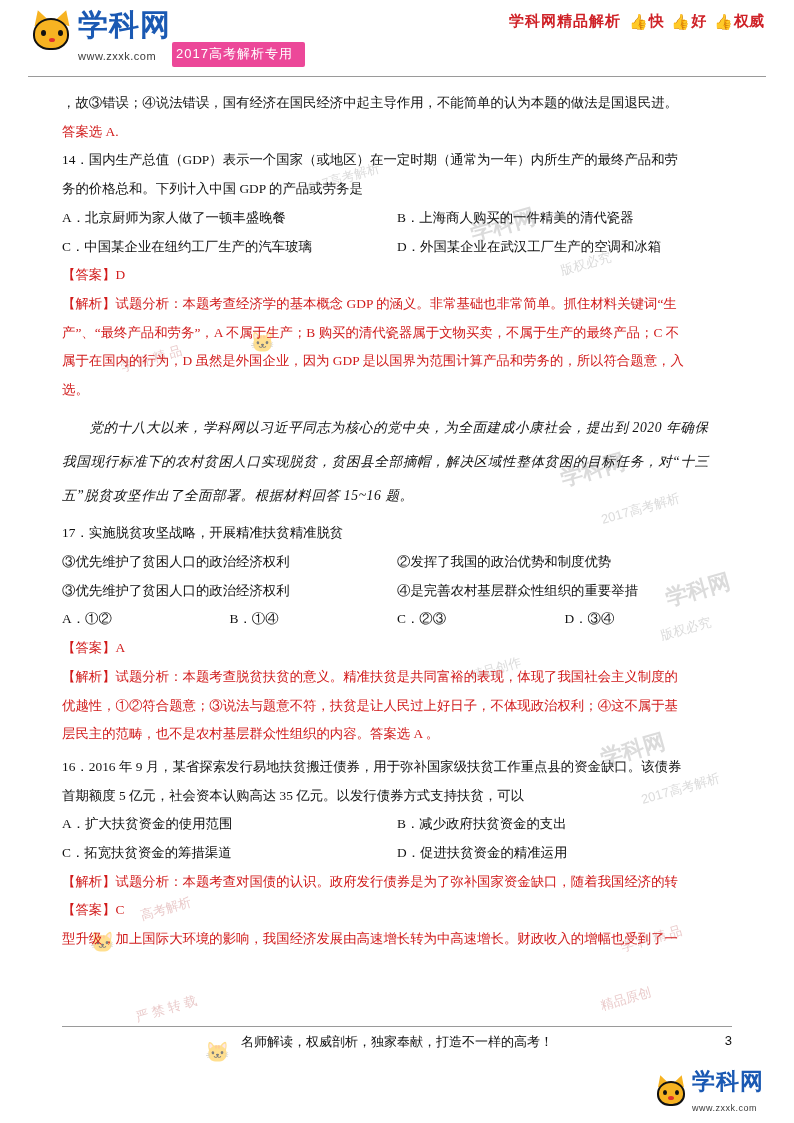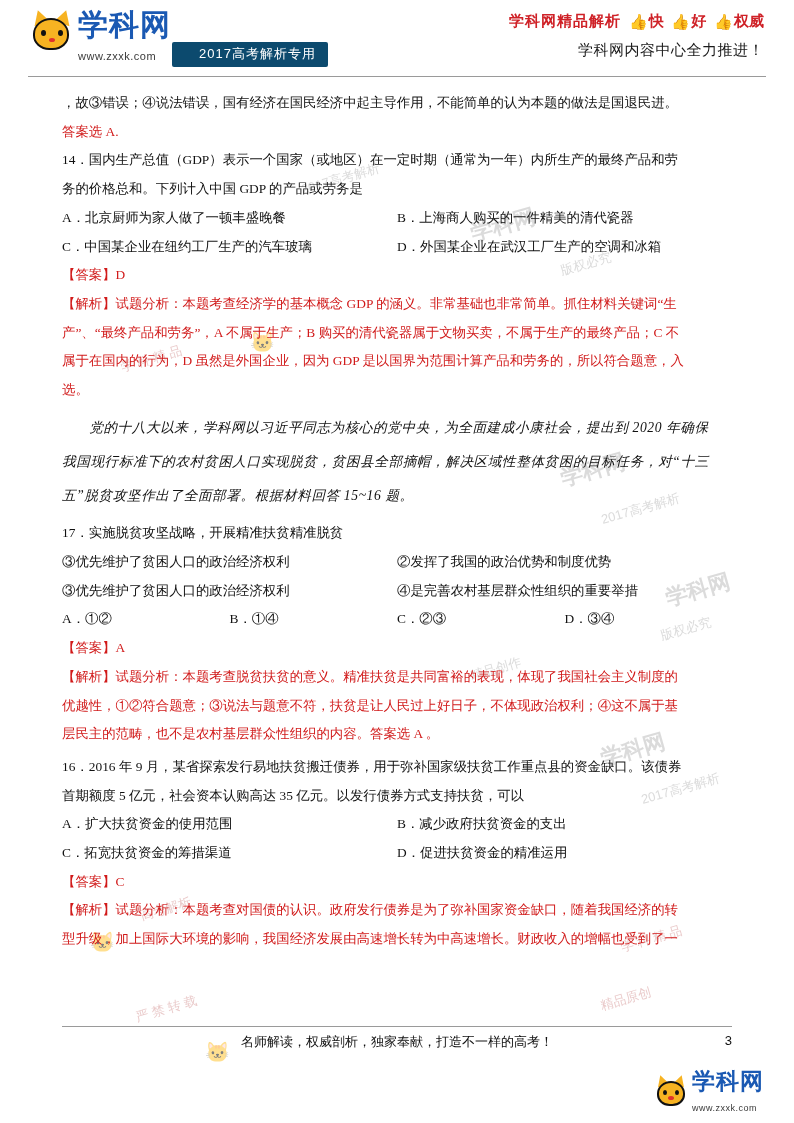--- a/index.html
+++ b/index.html
@@ -65,25 +65,25 @@
     letter-spacing: 1px;
   }
   .logo-text .url {
     font-family: "Liberation Sans", sans-serif;
     font-size: 11px; color: #3a3a3a; letter-spacing: 0.5px;
     margin-top: 11px;
   }
   .banner-tag {
     position: absolute;
     left: 172px; top: 42px;
-    background: #0c4a6e;
+    background: #ec4899;
     color: #fff;
     font-family: "Liberation Sans", sans-serif;
     font-size: 13px;
-    padding: 3px 12px 4px 27px;
+    padding: 3px 12px 4px 4px;
     letter-spacing: 1px;
     border-radius: 2px;
   }
   .header-right {
     position: absolute;
     right: 30px; top: 12px;
     text-align: right;
   }
   .hr-line1 {
     display: flex; align-items: center; justify-content: flex-end;
@@ -246,21 +246,20 @@
       </span>
       <span class="thumb-item">
         <span class="glyph">👍</span>
         <span>好</span>
       </span>
       <span class="thumb-item">
         <span class="glyph">👍</span>
         <span>权威</span>
       </span>
     </div>
-    <div class="hr-line2">学科网内容中心全力推进！</div>
   </div>
 
   <div class="header-rule"></div>
 </div>
 
 <div class="wm wm-mid" style="left:300px; top:170px;">2017高考解析</div>
 <div class="wm wm-big" style="left:470px; top:210px;">学科网</div>
 <div class="wm wm-mid" style="left:560px; top:255px;">版权必究</div>
 <div class="wm wm-cat" style="left:250px; top:330px;">🐱</div>
 <div class="wm wm-mid wm-red" style="left:120px; top:350px;">学 科 精 品</div>
@@ -330,22 +329,22 @@
   <p class="p">16．2016 年 9 月，某省探索发行易地扶贫搬迁债券，用于弥补国家级扶贫工作重点县的资金缺口。该债券</p>
   <p class="p">首期额度 5 亿元，社会资本认购高达 35 亿元。以发行债券方式支持扶贫，可以</p>
   <div class="p opt-row">
     <span>A．扩大扶贫资金的使用范围</span>
     <span>B．减少政府扶贫资金的支出</span>
   </div>
   <div class="p opt-row">
     <span>C．拓宽扶贫资金的筹措渠道</span>
     <span>D．促进扶贫资金的精准运用</span>
   </div>
+  <p class="p red"><span>【解析】</span><span>试题分析：</span><span>本题考查对国债的认识。政府发行债券是为了弥补国家资金缺口，随着我国经济的转</span></p>
   <p class="p red"><span>【答案】</span><span>C</span></p>
-  <p class="p red"><span>【解析】</span><span>试题分析：</span><span>本题考查对国债的认识。政府发行债券是为了弥补国家资金缺口，随着我国经济的转</span></p>
   <p class="p red">型升级，加上国际大环境的影响，我国经济发展由高速增长转为中高速增长。财政收入的增幅也受到了一</p>
 
 </div>
 
 <div class="footer">
   <div class="footer-rule"></div>
   <div class="footer-row">
     <span class="footer-text">名师解读，权威剖析，独家奉献，打造不一样的高考！</span>
     <span class="footer-page">3</span>
   </div>

